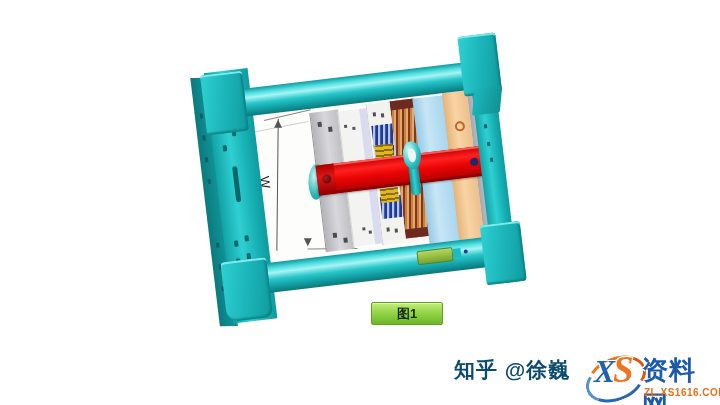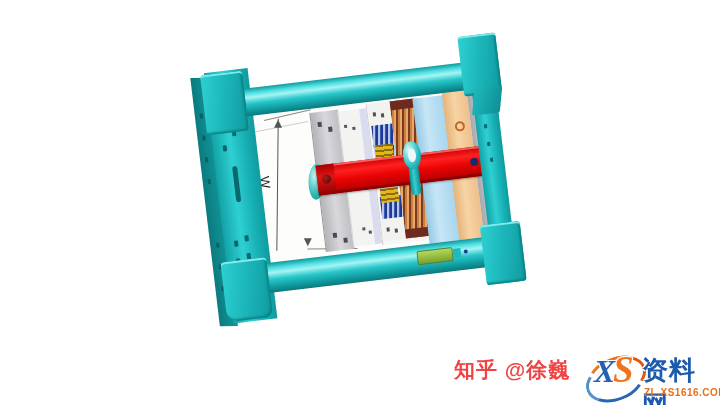--- a/index.html
+++ b/index.html
@@ -106,21 +106,21 @@
   .latch-dot{right:-16px;top:3px;width:4px;height:4px;border-radius:50%;background:#223a9a;}
 
   
   .caption{position:absolute;left:371px;top:302px;width:70px;height:21px;display:flex;align-items:center;
         justify-content:center;background:linear-gradient(180deg,#c2ee7a 0%,#94d648 45%,#6fb62a 100%);
         border:1px solid #63a31c;border-radius:2px;font-size:13px;font-weight:bold;color:#1a2a10;
         box-shadow:inset 0 1px 0 #dcf6a8;}
 
   
   .watermark{position:absolute;left:454px;top:356px;font-size:21px;font-weight:bold;letter-spacing:1px;
-        color:#ef4444;text-shadow:1px 1px 1px #ffffff;text-align:center;}
+        color:#0c4a6e;text-shadow:1px 1px 1px #ffffff;text-align:center;}
   .logo{position:absolute;left:585px;top:349px;width:135px;height:54px;}
   .logo div{position:absolute;}
   .lg-sw-o{left:2px;top:8px;width:54px;height:34px;border:3px solid transparent;border-top-color:#f0741e;
         border-right-color:#e0560e;border-radius:50%;transform:rotate(-20deg);}
   .lg-sw-b{left:0;top:12px;width:54px;height:34px;border:3px solid transparent;border-bottom-color:#2866b4;
         border-left-color:#5490cc;border-radius:50%;transform:rotate(-20deg);}
   .lg-x{left:9px;top:6px;font-family:"Liberation Serif",serif;font-style:italic;font-weight:bold;
         font-size:32px;line-height:1;color:#2462b0;
         text-shadow:1px 1px 0 #fff,-1px 1px 0 #fff,1px -1px 0 #fff,-1px -1px 0 #fff;}
   .lg-s{left:28px;top:2px;font-family:"Liberation Serif",serif;font-style:italic;font-weight:bold;
@@ -208,20 +208,21 @@
     <div class="cap-tr capblock z5"></div>
     <div class="cap-bl capblock z5"></div>
     <div class="cap-br capblock z5"></div>
 
     <div class="latch-green z5">
       <div class="latch-cap"></div>
       <div class="latch-dot"></div>
     </div>
   </div>
 
+  <div class="caption">图1</div>
 
   <div class="watermark">知乎 @徐巍</div>
 
   <div class="logo">
     <div class="lg-sw-b"></div>
     <div class="lg-sw-o"></div>
     <div class="lg-x">X</div>
     <div class="lg-s">S</div>
     <div class="lg-name">资料网</div>
     <div class="lg-url">ZL.XS1616.COM</div>

